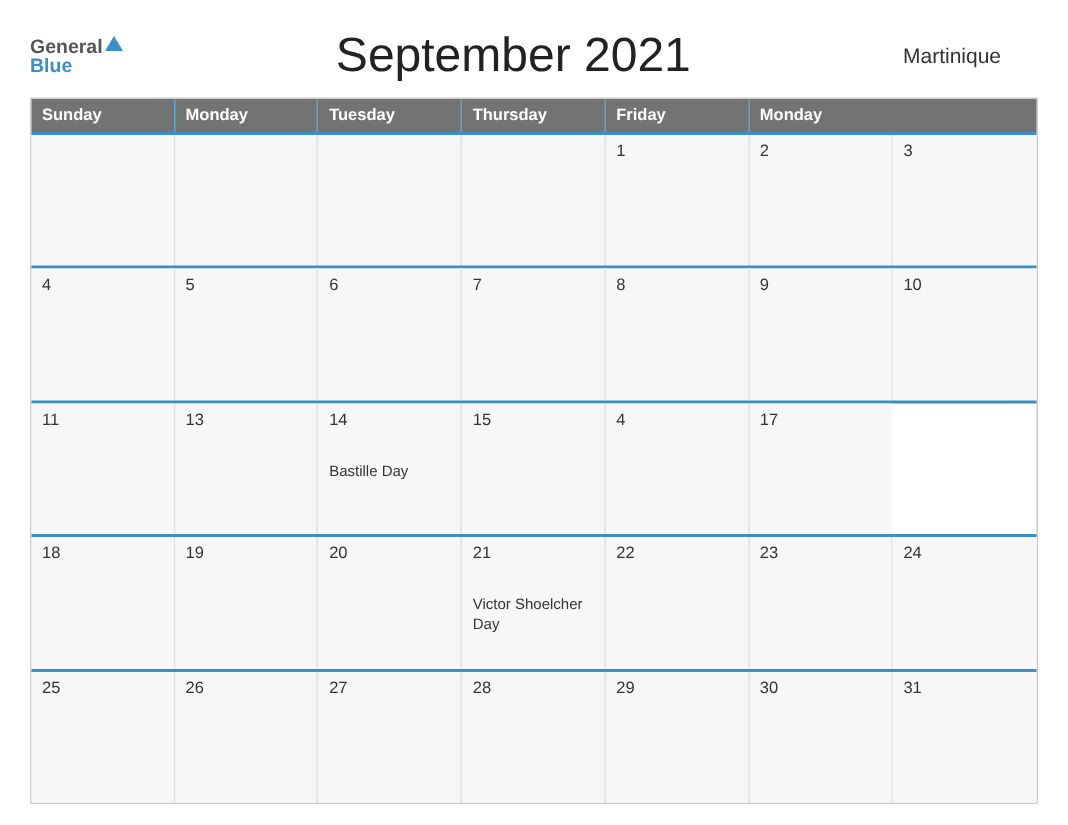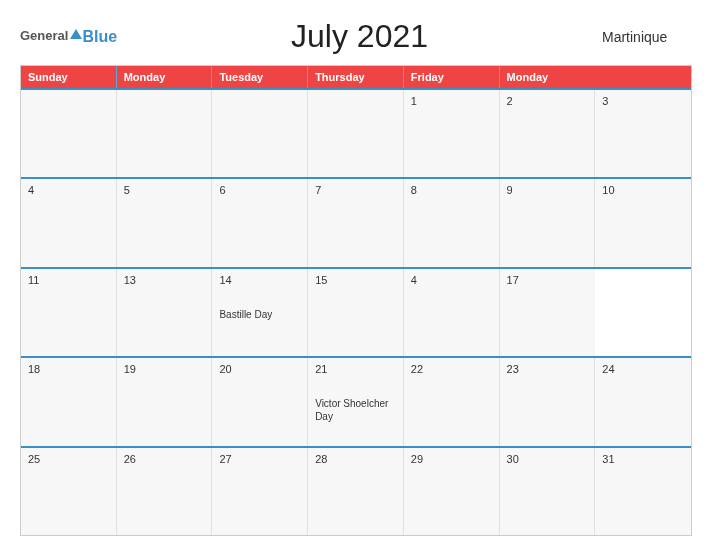--- a/index.html
+++ b/index.html
@@ -18,32 +18,32 @@
       flex-direction: column;
     }
     .header {
       display: flex;
       align-items: center;
       justify-content: space-between;
       margin-bottom: 10px;
     }
     .logo {
       display: flex;
-      flex-direction: row;
+      flex-direction: column;
       align-items: flex-start;
       line-height: 1;
     }
     .logo-general {
       font-size: 13px;
       font-weight: bold;
       color: #555;
       letter-spacing: 0;
     }
     .logo-blue {
-      font-size: 16px;
+      font-size: 13px;
       font-weight: bold;
       color: #3a8fc7;
     }
     .logo-triangle {
       display: inline-block;
       width: 0;
       height: 0;
       border-left: 6px solid transparent;
       border-right: 6px solid transparent;
       border-bottom: 10px solid #3a8fc7;
@@ -70,21 +70,21 @@
     }
     .calendar {
       flex: 1;
       border: 1px solid #ccc;
       display: flex;
       flex-direction: column;
     }
     .cal-header {
       display: grid;
       grid-template-columns: repeat(7, 1fr);
-      background: #ef4444;
+      background: #737373;
     }
     .cal-header-cell {
       color: #fff;
       font-size: 11px;
       font-weight: bold;
       text-align: left;
       padding: 5px 7px;
       border-right: 1px solid #5aaad8;
     }
     .cal-header-cell:last-child {
@@ -135,21 +135,21 @@
 
 <div class="page">
   <div class="header">
     <div class="logo">
       <div class="logo-line">
         <span class="logo-general">General</span>
         <span class="logo-triangle"></span>
       </div>
       <span class="logo-blue">Blue</span>
     </div>
-    <div class="month-title">July 2021</div>
+    <div class="month-title">September 2021</div>
     <div class="region">Martinique</div>
   </div>
 
   <div class="calendar">
     <div class="cal-header" id="cal-header-row">
         <div class="cal-header-cell">Sunday</div>
         <div class="cal-header-cell">Monday</div>
         <div class="cal-header-cell">Tuesday</div>
         <div class="cal-header-cell">Thursday</div>
         <div class="cal-header-cell">Friday</div>

